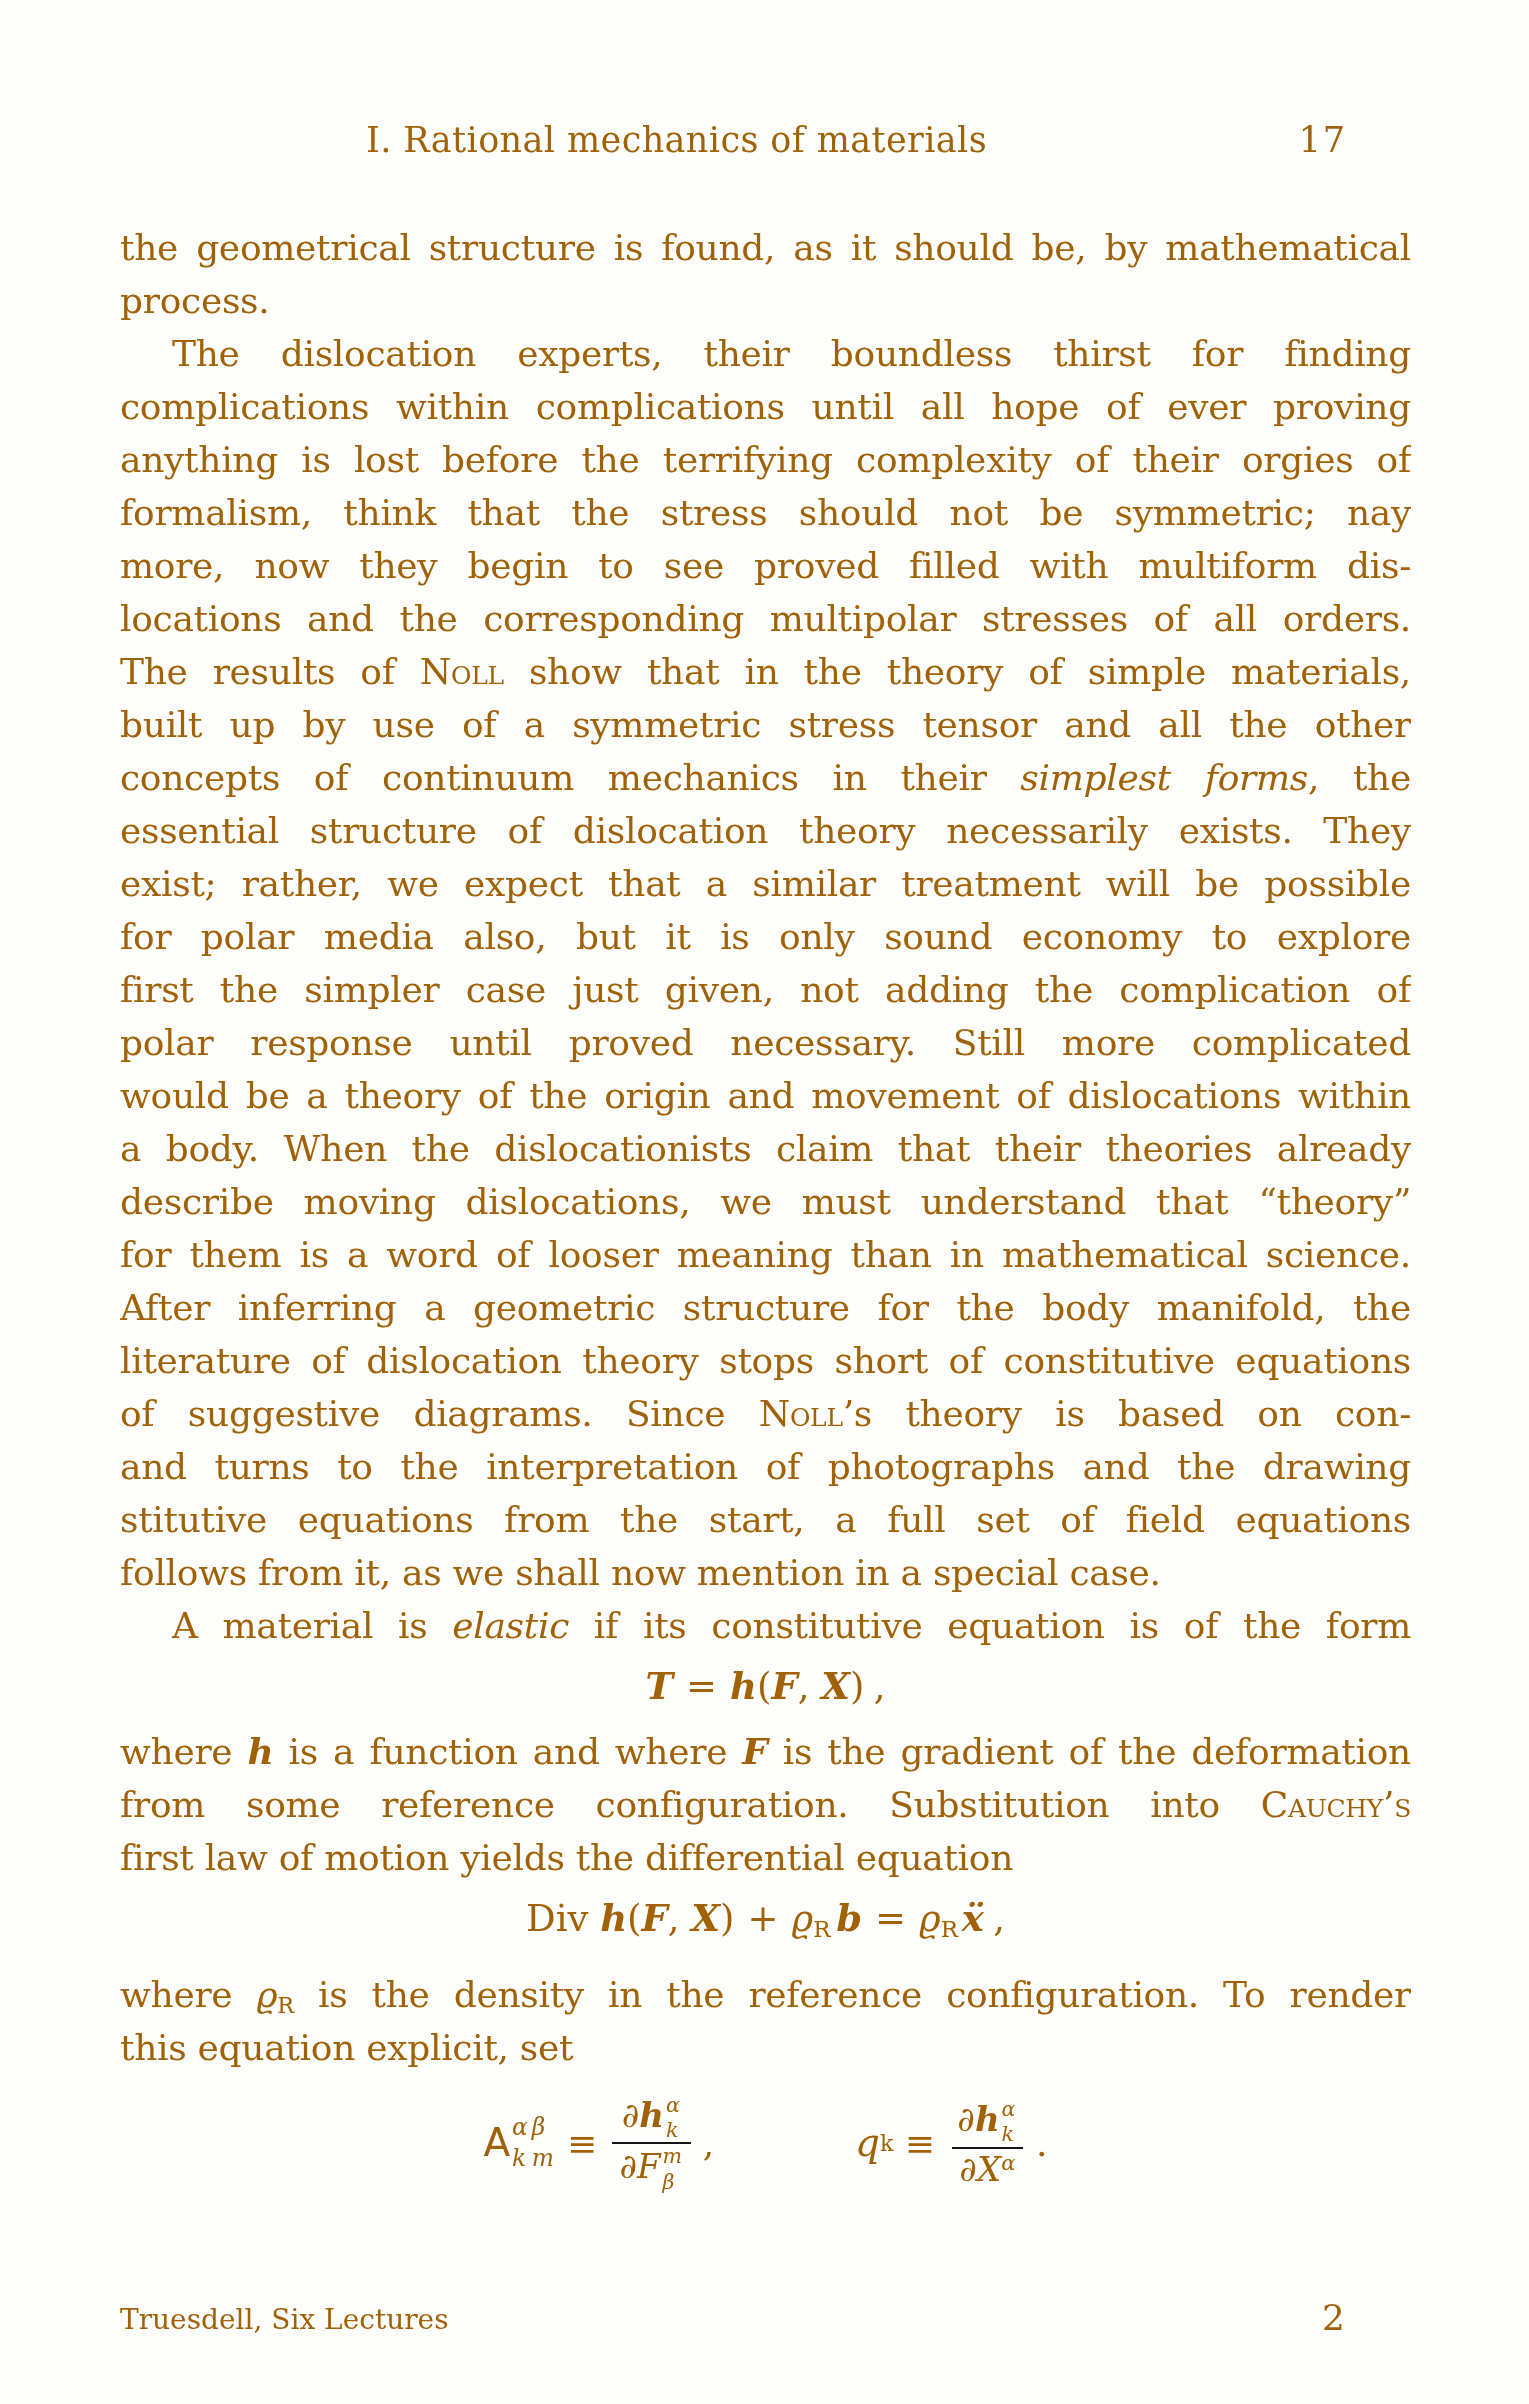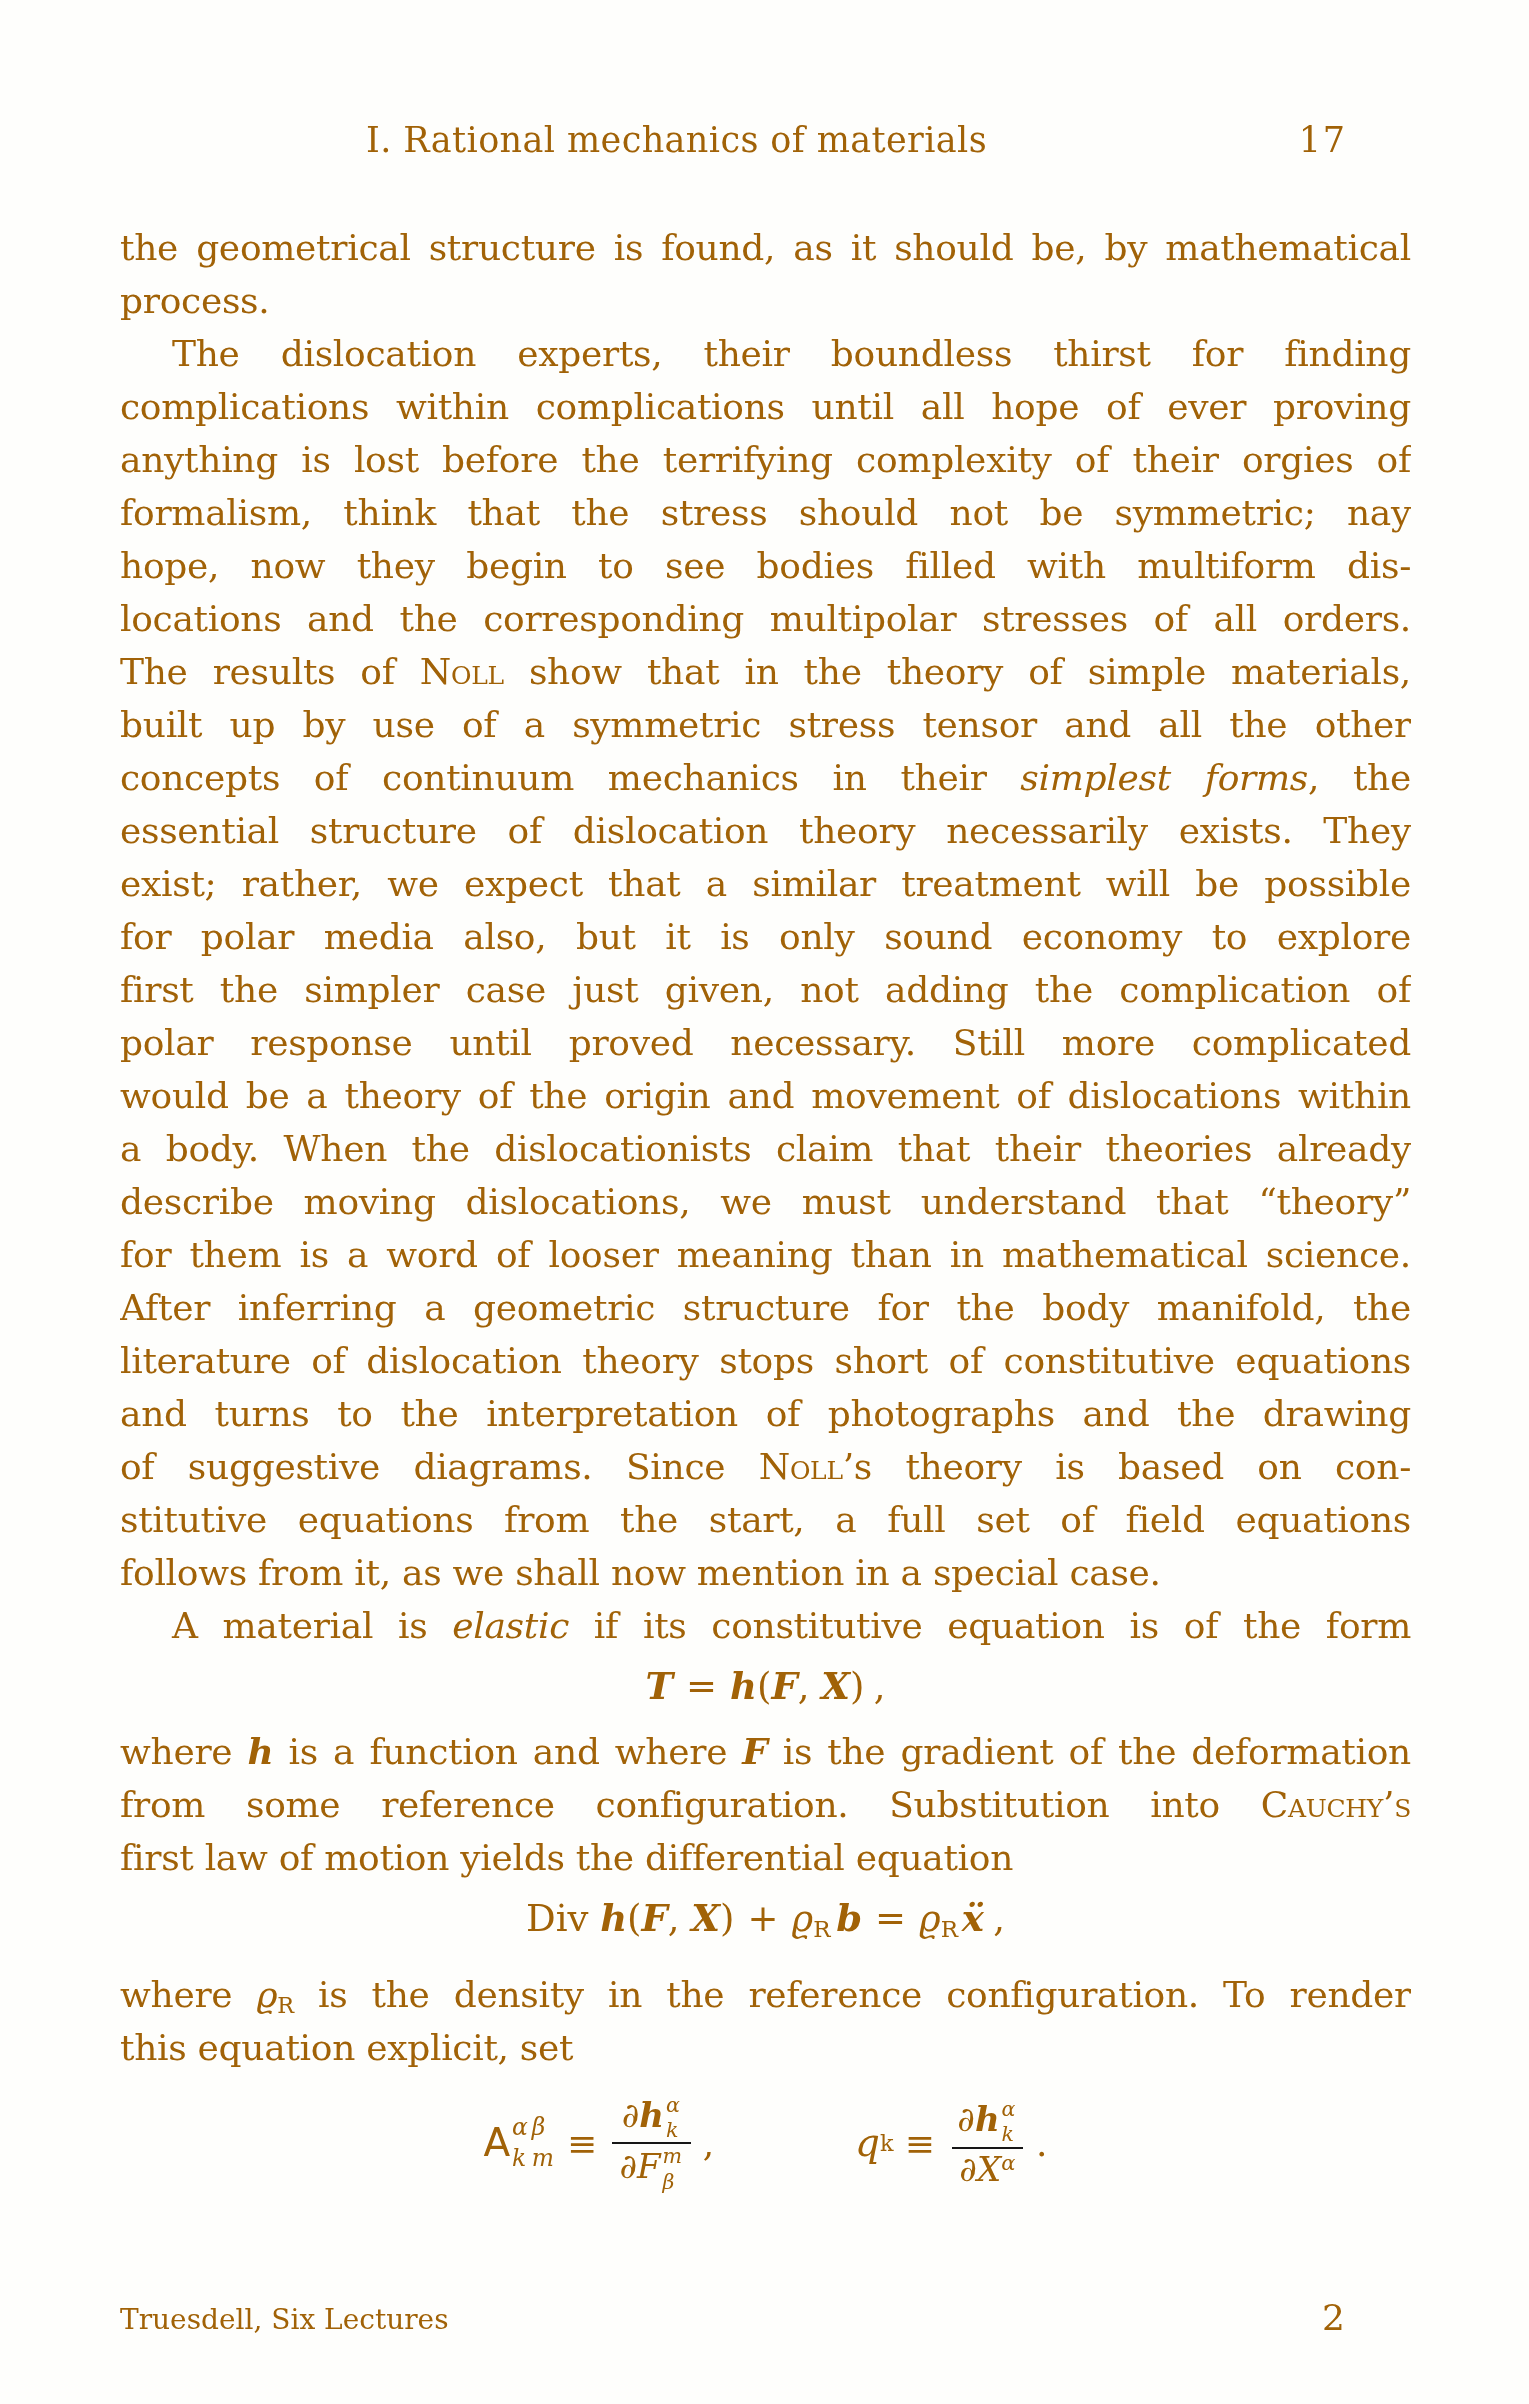--- a/index.html
+++ b/index.html
@@ -80,38 +80,38 @@
     <span class="pageno">17</span>
   </div>
 
   <div id="body">
       <div class="line"><span>the geometrical structure is found, as it should be, by mathematical</span></div>
       <div class="line last"><span>process.</span></div>
       <div class="line ind"><span>The dislocation experts, their boundless thirst for finding</span></div>
       <div class="line"><span>complications within complications until all hope of ever proving</span></div>
       <div class="line"><span>anything is lost before the terrifying complexity of their orgies of</span></div>
       <div class="line"><span>formalism, think that the stress should not be symmetric; nay</span></div>
-      <div class="line"><span>hope, now they begin to see bodies filled with multiform dis-</span></div>
+      <div class="line"><span>more, now they begin to see proved filled with multiform dis-</span></div>
       <div class="line"><span>locations and the corresponding multipolar stresses of all orders.</span></div>
       <div class="line"><span>The results of </span><span class="sc">Noll</span><span> show that in the theory of simple materials,</span></div>
       <div class="line"><span>built up by use of a symmetric stress tensor and all the other</span></div>
       <div class="line"><span>concepts of continuum mechanics in their </span><span class="it">simplest forms</span><span>, the</span></div>
       <div class="line"><span>essential structure of dislocation theory necessarily exists. They</span></div>
       <div class="line"><span>exist; rather, we expect that a similar treatment will be possible</span></div>
       <div class="line"><span>for polar media also, but it is only sound economy to explore</span></div>
       <div class="line"><span>first the simpler case just given, not adding the complication of</span></div>
       <div class="line"><span>polar response until proved necessary. Still more complicated</span></div>
       <div class="line"><span>would be a theory of the origin and movement of dislocations within</span></div>
       <div class="line"><span>a body. When the dislocationists claim that their theories already</span></div>
       <div class="line"><span>describe moving dislocations, we must understand that “theory”</span></div>
       <div class="line"><span>for them is a word of looser meaning than in mathematical science.</span></div>
       <div class="line"><span>After inferring a geometric structure for the body manifold, the</span></div>
       <div class="line"><span>literature of dislocation theory stops short of constitutive equations</span></div>
+      <div class="line"><span>of suggestive diagrams. Since </span><span class="sc">Noll</span><span>’s theory is based on con-</span></div>
       <div class="line"><span>and turns to the interpretation of photographs and the drawing</span></div>
-      <div class="line"><span>of suggestive diagrams. Since </span><span class="sc">Noll</span><span>’s theory is based on con-</span></div>
       <div class="line"><span>stitutive equations from the start, a full set of field equations</span></div>
       <div class="line last"><span>follows from it, as we shall now mention in a special case.</span></div>
       <div class="line ind"><span>A material is </span><span class="it">elastic</span><span> if its constitutive equation is of the form</span></div>
   <div class="eqline">
     <span class="bi">T</span><span class="op">=</span><span class="frak">h</span><span class="rm">(</span><span class="bi">F</span><span class="rm">, </span><span class="bi">X</span><span class="rm">)</span><span class="pn">,</span>
   </div>
 <div class="line"><span>where </span><span class="frak">h</span><span> is a function and where </span><span class="bi">F</span><span> is the gradient of the deformation</span></div>
       <div class="line"><span>from some reference configuration. Substitution into </span><span class="sc">Cauchy’s</span></div>
       <div class="line last"><span>first law of motion yields the differential equation</span></div>
   <div class="eqline">

